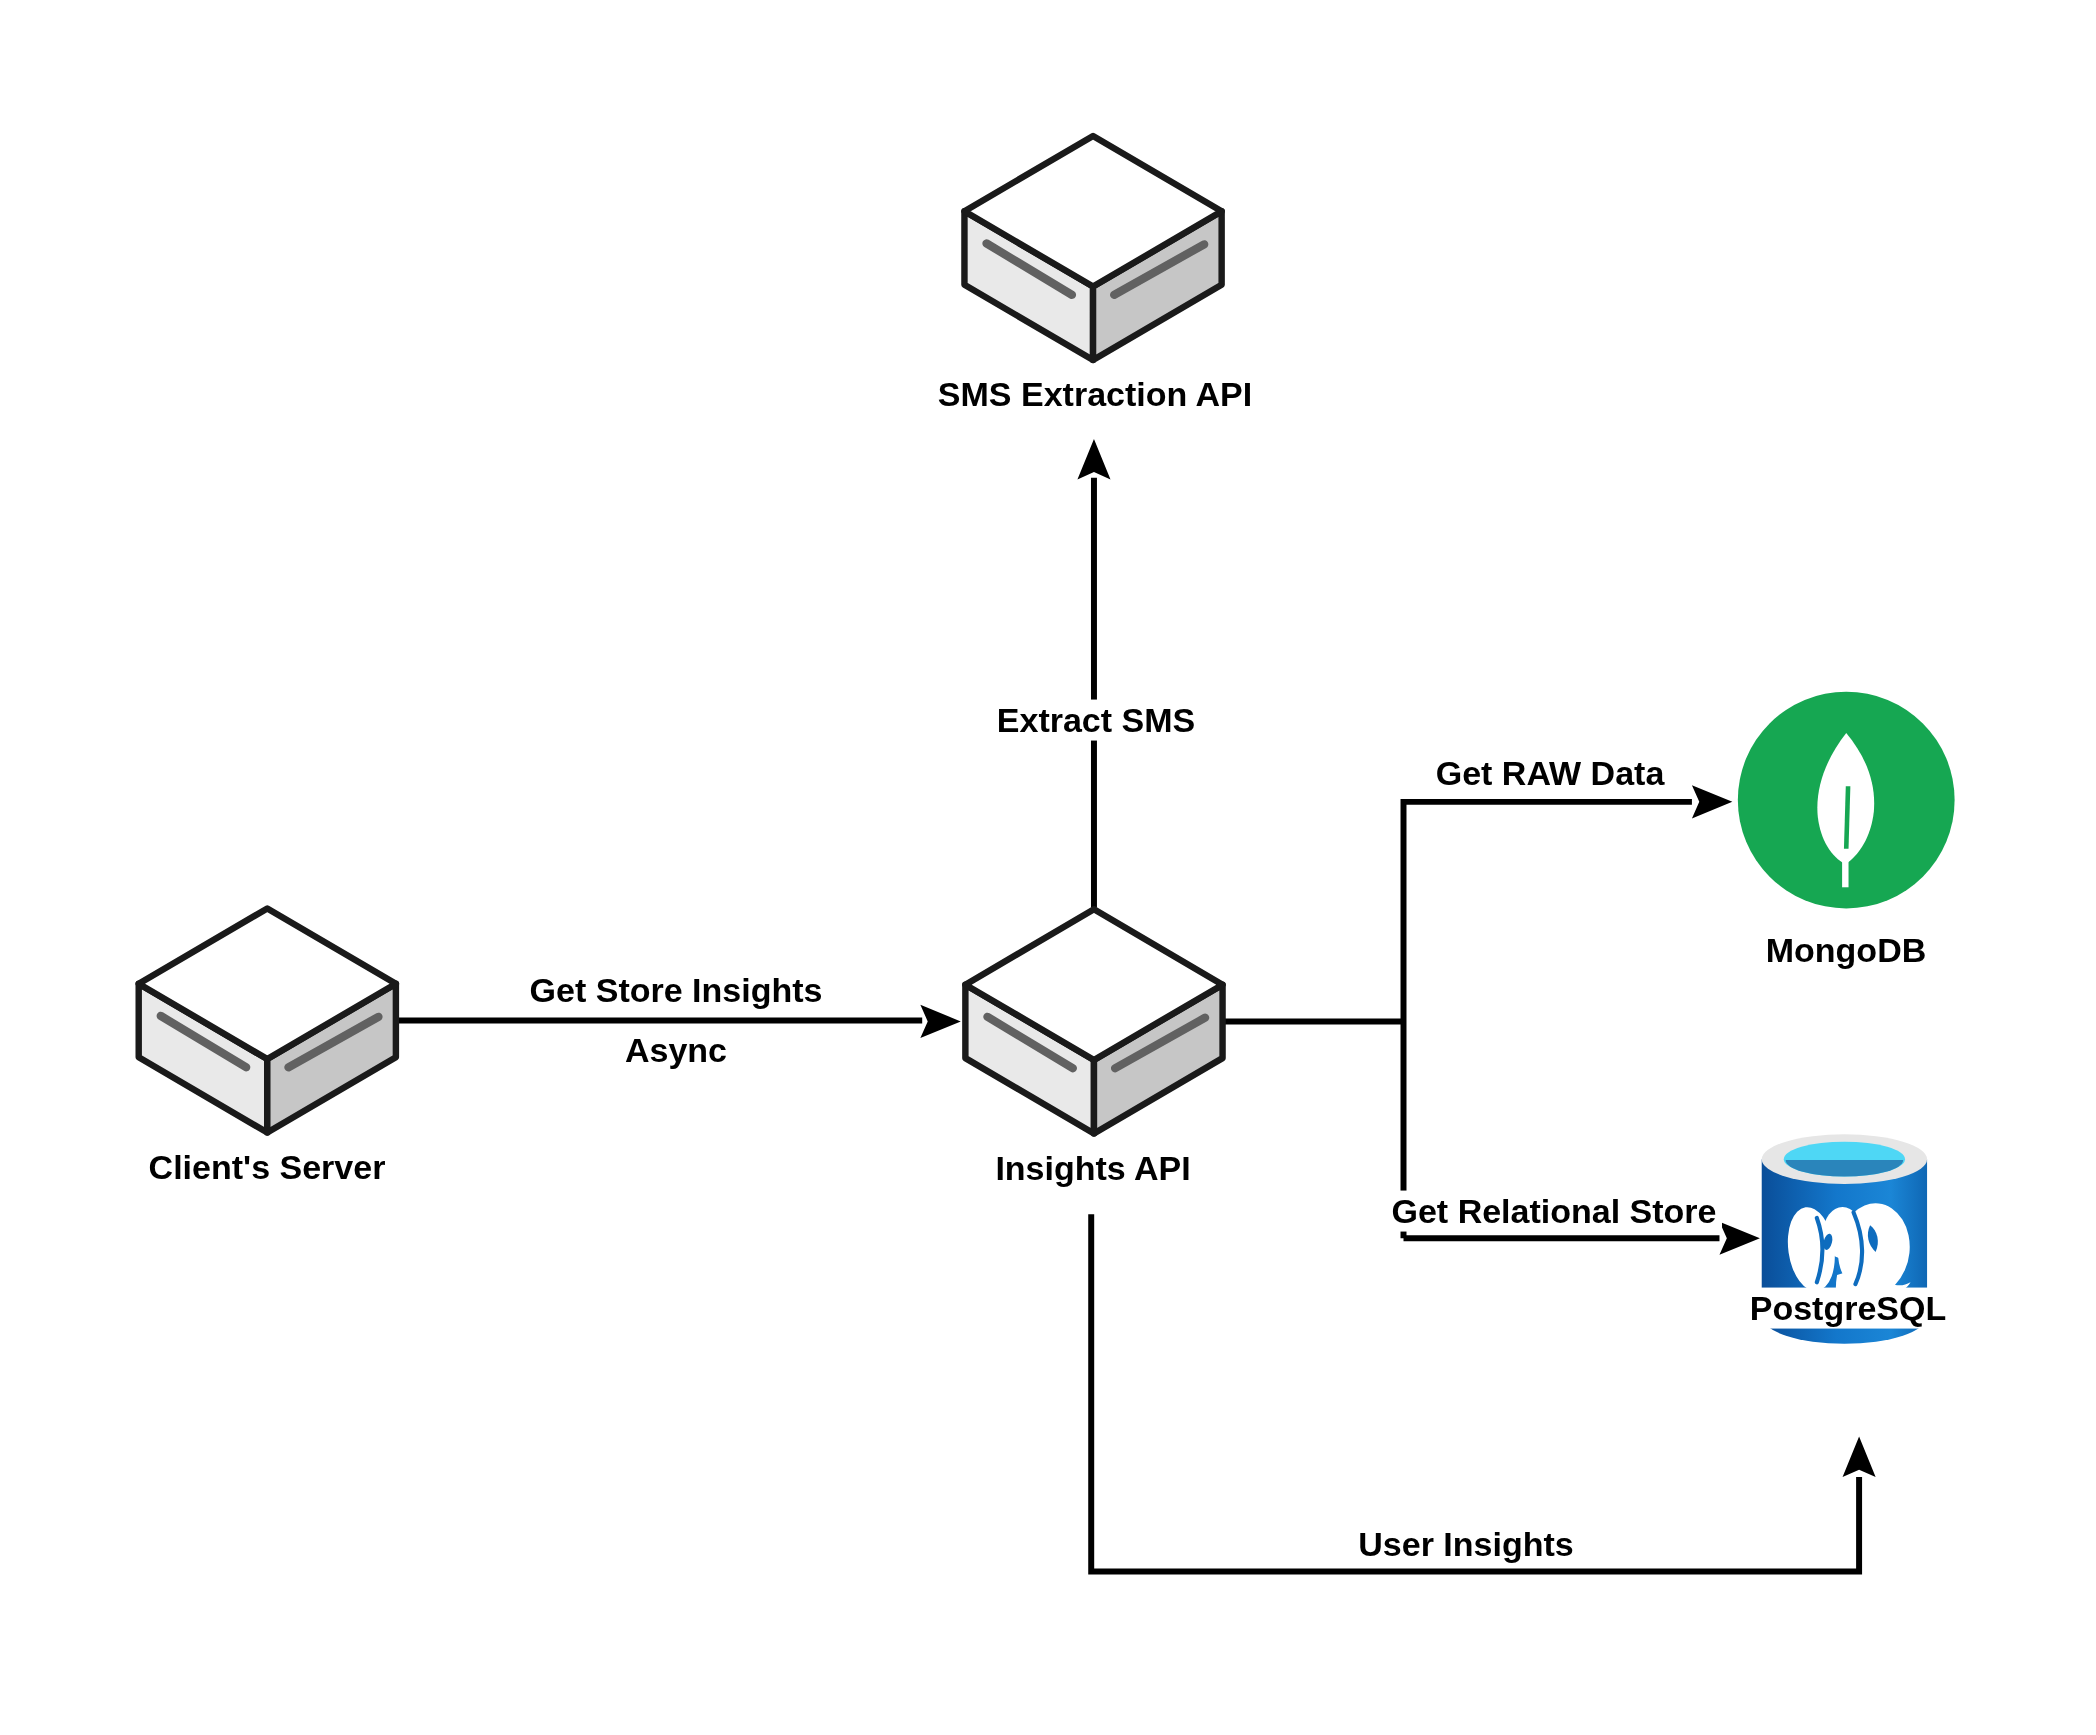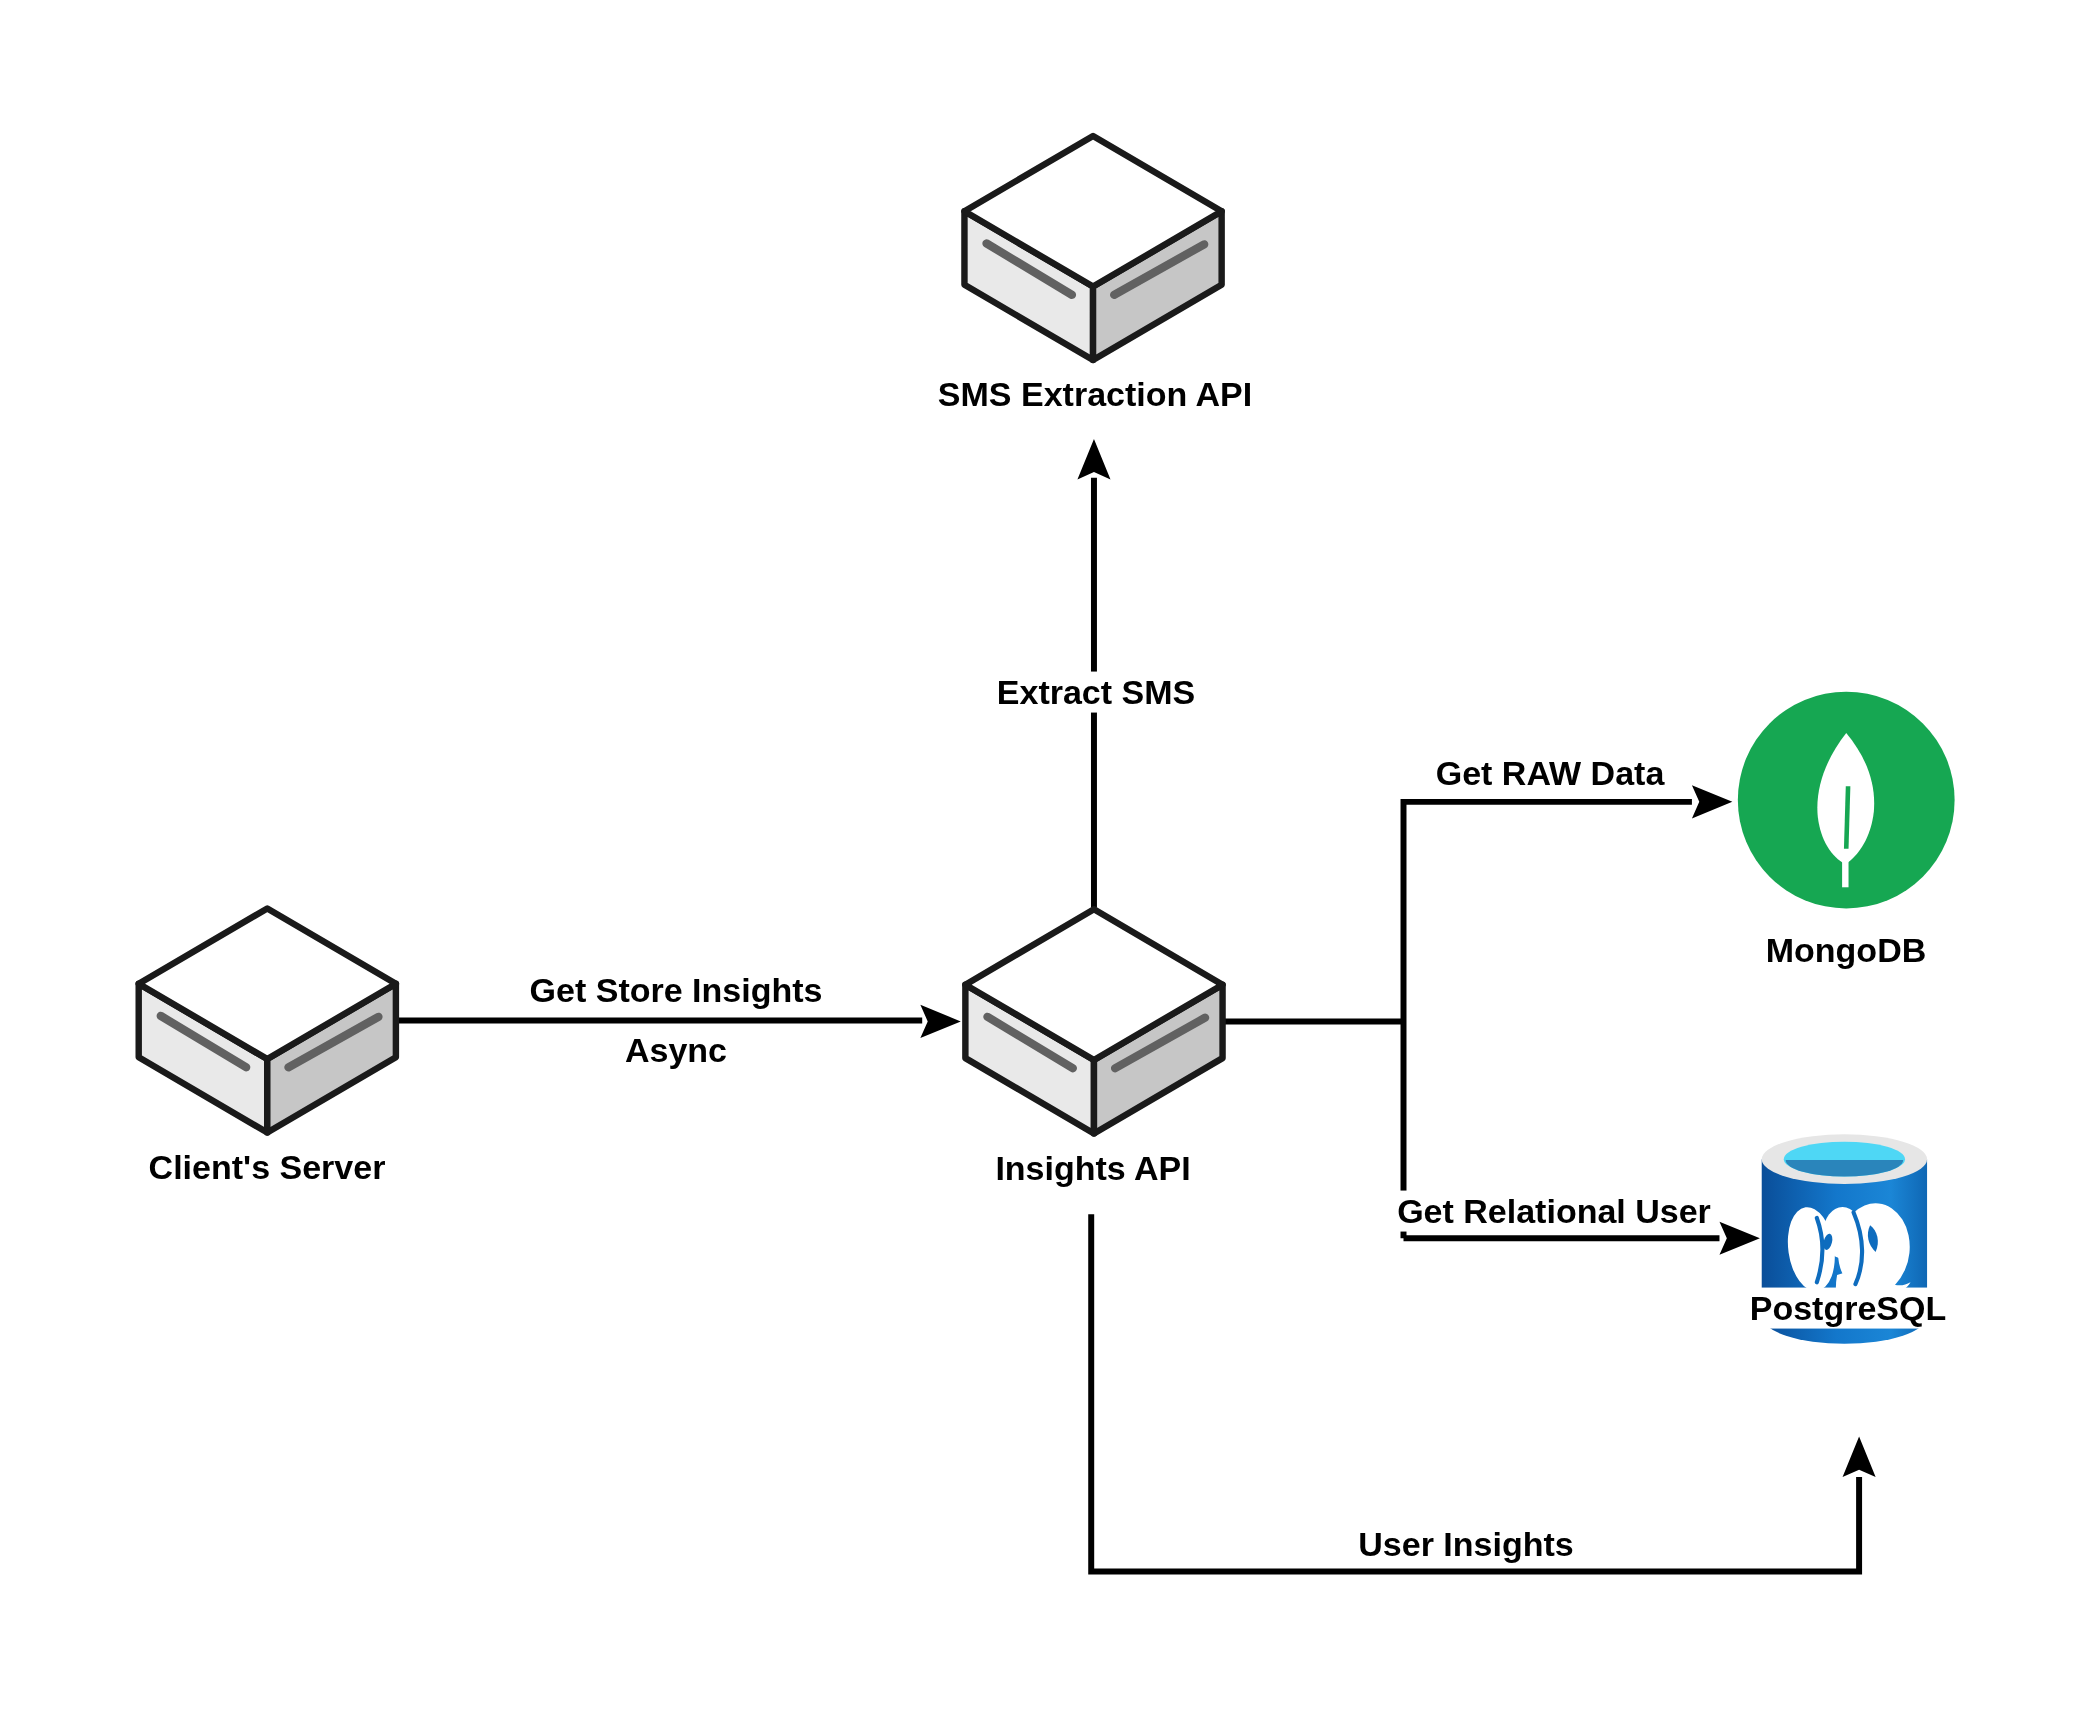--- a/index.html
+++ b/index.html
@@ -122,19 +122,19 @@
   </svg>
 
   <div class="lbl" style="left:1095px;top:394px">SMS Extraction API</div>
   <div class="lbl" style="left:267px;top:1167px">Client's Server</div>
   <div class="lbl" style="left:1093px;top:1168px">Insights API</div>
   <div class="lbl" style="left:1846px;top:950px">MongoDB</div>
   <div class="lbl" style="left:1848px;top:1308px">PostgreSQL</div>
 
   <div class="lbl" style="left:676px;top:990px">Get Store Insights</div>
   <div class="lbl" style="left:676px;top:1050px">Async</div>
-  <div class="lbl" style="left:1096px;top:692px">Extract SMS</div>
+  <div class="lbl" style="left:1096px;top:720px">Extract SMS</div>
   <div class="lbl" style="left:1550px;top:773px">Get RAW Data</div>
-  <div class="lbl" style="left:1554px;top:1211px">Get Relational User</div>
+  <div class="lbl" style="left:1554px;top:1211px">Get Relational Store</div>
   <div class="lbl" style="left:1466px;top:1544px">User Insights</div>
 
 </div>
 
 
 </body></html>

